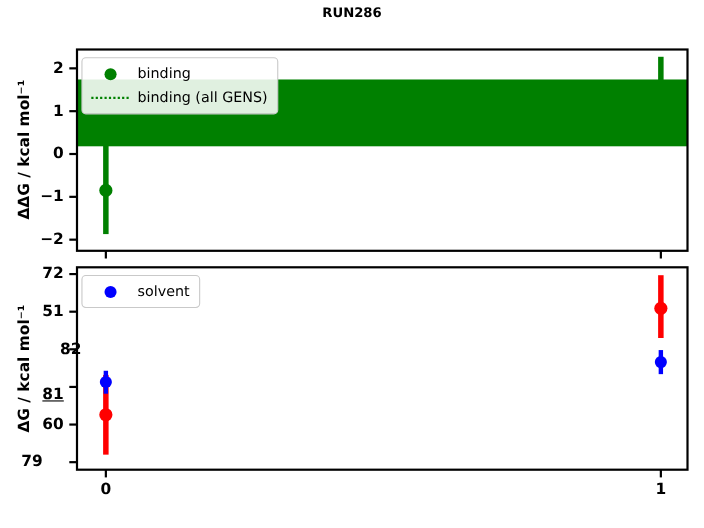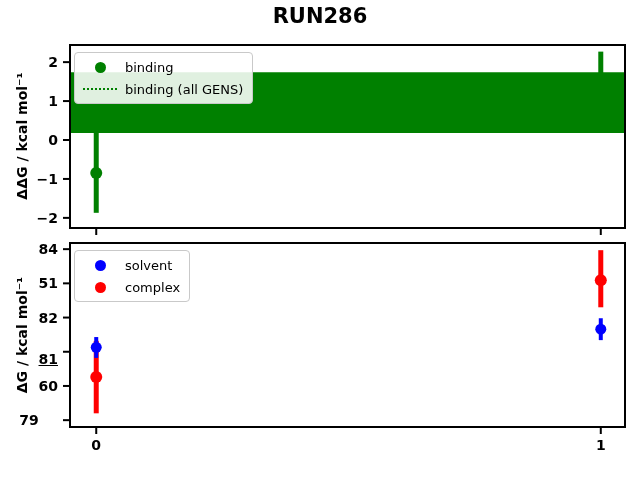--- a/index.html
+++ b/index.html
@@ -1,21 +1,21 @@
 <!DOCTYPE html>
 <html><head>
 <meta charset="utf-8">
 <style>
   html,body{margin:0;padding:0;background:#ffffff;}
   body{width:640px;height:480px;overflow:hidden;position:relative;
        font-family:"DejaVu Sans",sans-serif;color:#000;}
   #fig{position:absolute;left:0;top:0;width:640px;height:480px;}
   #canvas{position:absolute;left:0;top:0;}
   .figtitle{position:absolute;left:0;top:4px;width:640px;text-align:center;
-            font-size:21px;font-weight:bold;}
+            font-size:12px;font-weight:bold;}
   .ylabel{position:absolute;writing-mode:vertical-rl;
           transform:translate(-50%,-50%) rotate(180deg);
           font-size:14px;font-weight:bold;white-space:nowrap;}
   #yl0{left:22px;top:136px;}
   #yl1{left:22px;top:335px;}
   .xlabel{position:absolute;left:70px;top:450px;width:555px;text-align:center;
           font-size:14px;font-weight:bold;}
   .tick{position:absolute;font-size:14px;font-weight:bold;line-height:18px;}
   .ytick{text-align:right;left:0;}
   .xtick{width:30px;text-align:center;}
@@ -87,33 +87,27 @@
     </div>
   </div>
 
   <div class="legend" id="leg1">
     <div class="lrow">
       <span class="lmark">
           <span class="dot" style="background: rgb(0, 0, 255);"></span>
         </span>
       <span class="ltext">solvent</span>
     </div>
-    <div class="lrow">
-      <span class="lmark">
-          <span class="dot" style="background: rgb(255, 0, 0);"></span>
-        </span>
-      <span class="ltext">complex</span>
-    </div>
   </div>
 <div class="tick ytick" style="top: 53.1319px; width: 58px;">2</div>
     <div class="tick ytick" style="top: 92.0681px; width: 58px;">1</div>
     <div class="tick ytick" style="top: 131.004px; width: 58px;">0</div>
     <div class="tick ytick" style="top: 169.94px; width: 58px;">−1</div>
     <div class="tick ytick" style="top: 208.877px; width: 58px;">−2</div>
-    <div class="tick ytick" style="top: 240.156px; width: 58px;">84</div>
+    <div class="tick ytick" style="top: 240.156px; width: 58px;">72</div>
     <div class="tick ytick" style="top: 274.357px; width: 58px;">51</div>
-    <div class="tick ytick" style="top: 308.558px; width: 58px;">82</div>
+    <div class="tick ytick" style="top: 308.558px; width: 58px; margin-left: 16px;">82</div>
     <div class="tick ytick" style="top: 350px; width: 58px; text-decoration: underline;">81</div>
     <div class="tick ytick" style="top: 376.959px; width: 58px;">60</div>
     <div class="tick ytick" style="top: 411.16px; width: 58px; text-align: center;">79</div>
     <div class="tick xtick" style="left: 81.2364px; top: 436px;">0</div>
     <div class="tick xtick" style="left: 585.782px; top: 436px;">1</div>
   </div>
 
 </body></html>

